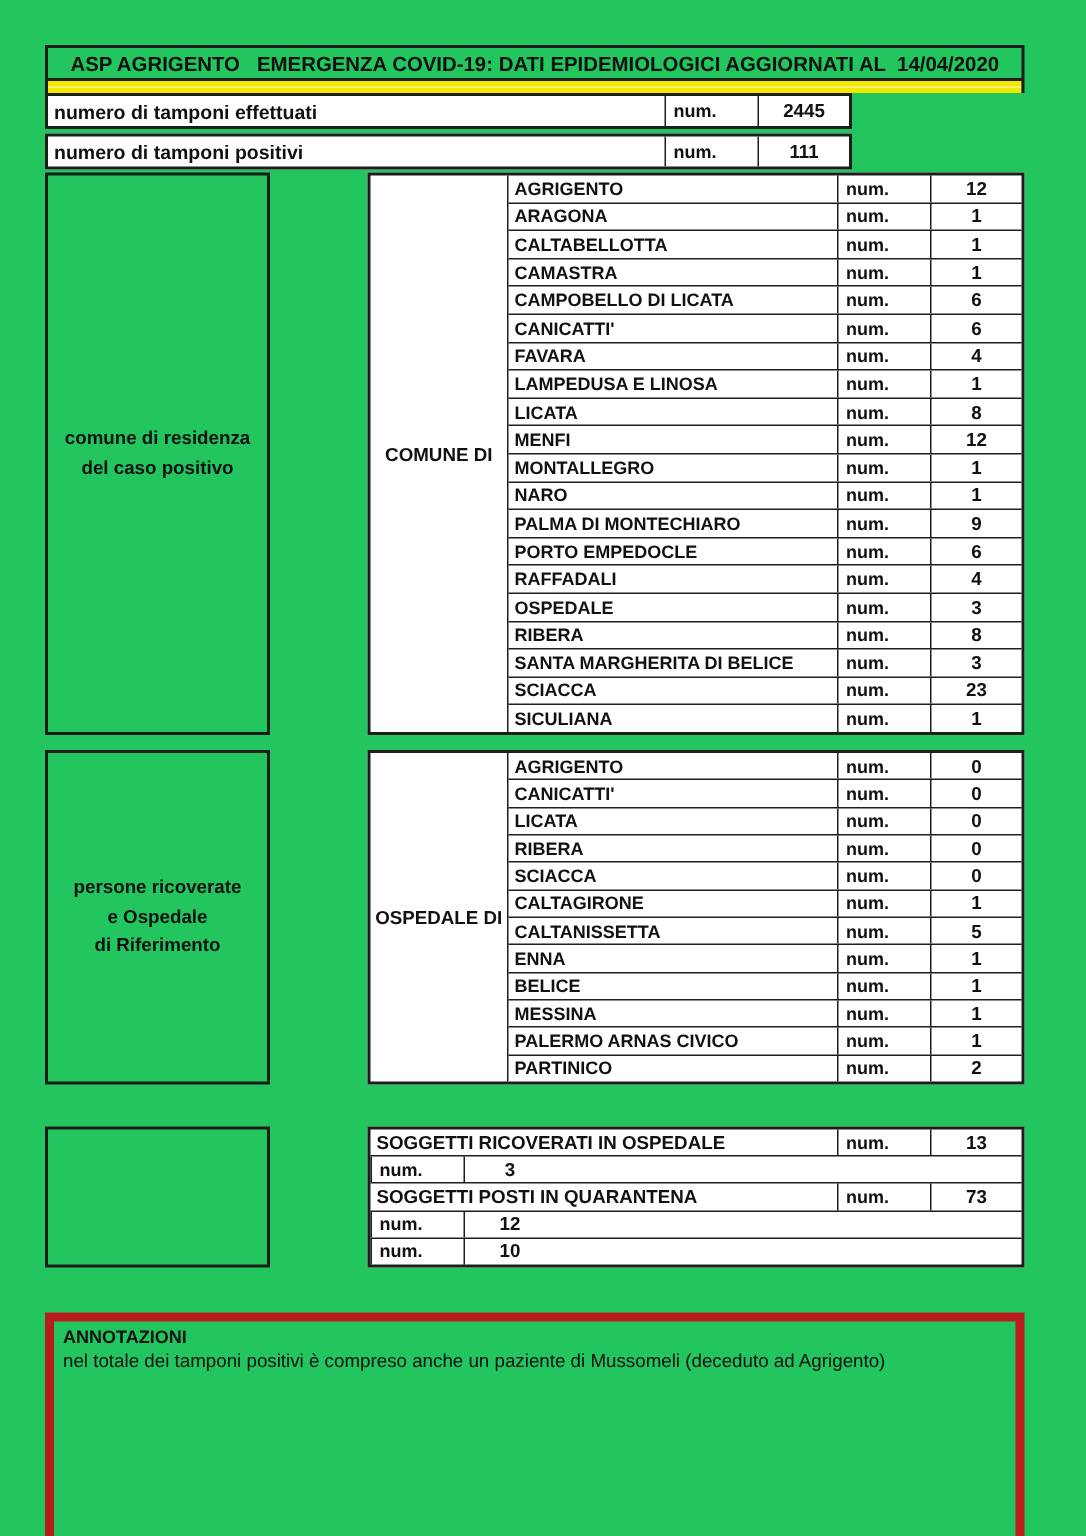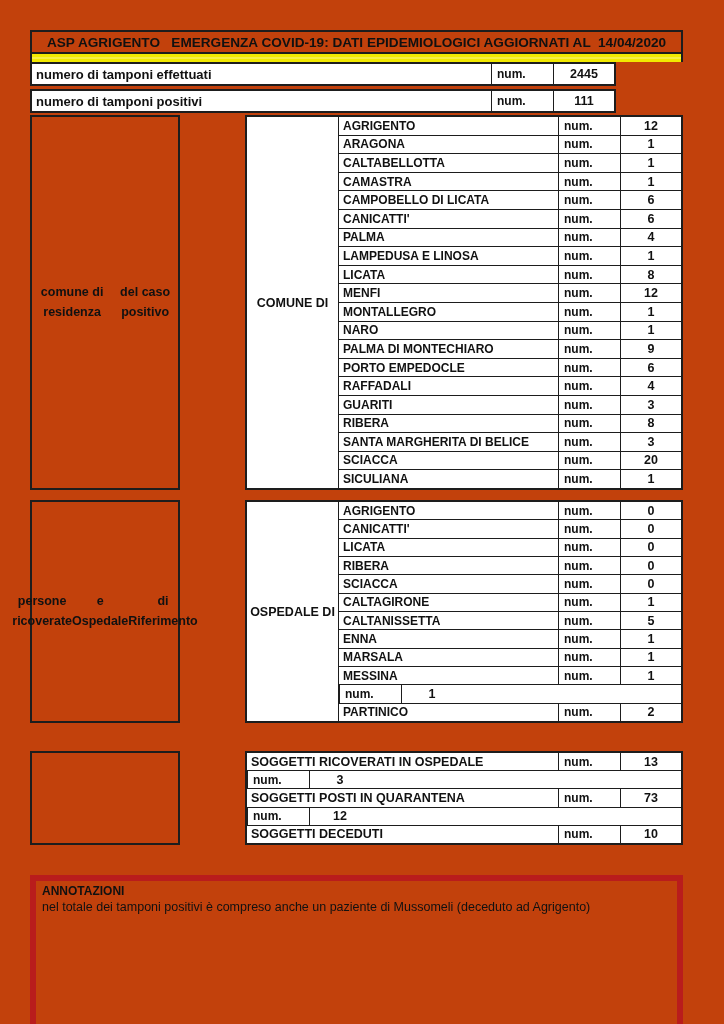--- a/index.html
+++ b/index.html
@@ -1,21 +1,21 @@
 <!DOCTYPE html>
 <html><head>
 <meta charset="utf-8">
 <style>
   * { box-sizing: border-box; margin: 0; padding: 0; }
   html, body { background: #ffffff; }
   .page {
     position: relative;
     width: 724px;
     height: 1024px;
-    background: #c2410c;
+    background: #22c55e;
     font-family: "Liberation Sans", sans-serif;
     color: #111111;
     overflow: hidden;
   }
   .abs { position: absolute; }
 
   
   .hdr-title {
     left: 30px; top: 30px; width: 653px; height: 24px;
     border: 2px solid #1d1d1d;
@@ -23,36 +23,36 @@
     font-size: 13.6px; font-weight: bold; white-space: pre;
   }
   .yellow-bar {
     left: 30px; top: 54px; width: 653px; height: 8px;
     border-left: 2px solid #1d1d1d; border-right: 2px solid #1d1d1d;
     background: linear-gradient(180deg, #f2e900 0%, #f2e900 40%, #fbf7bb 50%, #f2e900 60%, #f2e900 100%);
   }
 
   
   .srow {
-    left: 30px; width: 586px; height: 24px;
+    left: 30px; width: 538px; height: 24px;
     border: 2px solid #1d1d1d;
     display: flex; align-items: stretch;
     background: #ffffff;
   }
   .cell { display: flex; align-items: center; }
   .c-label { flex: 1; padding-left: 4px; font-size: 13px; font-weight: bold; }
   .c-unit  { width: 62px; border-left: 1.5px solid #1d1d1d; padding-left: 5px; font-size: 12px; font-weight: bold; }
   .c-value { width: 61px; border-left: 1.5px solid #1d1d1d; justify-content: center; font-size: 12.5px; font-weight: bold; }
 
   
   .section { left: 0; width: 724px; }
   .side-box {
     position: absolute; left: 30px; top: 0; width: 150px; height: 100%;
     border: 2px solid #1d1d1d;
-    display: flex; flex-direction: row; align-items: center; justify-content: center;
+    display: flex; flex-direction: column; align-items: center; justify-content: center;
     font-size: 12.5px; font-weight: bold; line-height: 1.55; text-align: center;
   }
   .dtable {
     position: absolute; left: 245px; top: 0; width: 438px; height: 100%;
     border: 2px solid #1d1d1d;
     display: flex; align-items: stretch; background: #ffffff;
   }
   .group-cell {
     width: 92px; border-right: 1.5px solid #1d1d1d;
     display: flex; align-items: center; justify-content: center;
@@ -131,21 +131,21 @@
             <div class="cell c-value">6</div>
           </div>
 
           <div class="trow">
             <div class="cell c-name">CANICATTI'</div>
             <div class="cell c-unit">num.</div>
             <div class="cell c-value">6</div>
           </div>
 
           <div class="trow">
-            <div class="cell c-name">PALMA</div>
+            <div class="cell c-name">FAVARA</div>
             <div class="cell c-unit">num.</div>
             <div class="cell c-value">4</div>
           </div>
 
           <div class="trow">
             <div class="cell c-name">LAMPEDUSA E LINOSA</div>
             <div class="cell c-unit">num.</div>
             <div class="cell c-value">1</div>
           </div>
 
@@ -185,41 +185,41 @@
             <div class="cell c-value">6</div>
           </div>
 
           <div class="trow">
             <div class="cell c-name">RAFFADALI</div>
             <div class="cell c-unit">num.</div>
             <div class="cell c-value">4</div>
           </div>
 
           <div class="trow">
-            <div class="cell c-name">GUARITI</div>
+            <div class="cell c-name">OSPEDALE</div>
             <div class="cell c-unit">num.</div>
             <div class="cell c-value">3</div>
           </div>
 
           <div class="trow">
             <div class="cell c-name">RIBERA</div>
             <div class="cell c-unit">num.</div>
             <div class="cell c-value">8</div>
           </div>
 
           <div class="trow">
             <div class="cell c-name">SANTA MARGHERITA DI BELICE</div>
             <div class="cell c-unit">num.</div>
             <div class="cell c-value">3</div>
           </div>
 
           <div class="trow">
             <div class="cell c-name">SCIACCA</div>
             <div class="cell c-unit">num.</div>
-            <div class="cell c-value">20</div>
+            <div class="cell c-value">23</div>
           </div>
 
           <div class="trow">
             <div class="cell c-name">SICULIANA</div>
             <div class="cell c-unit">num.</div>
             <div class="cell c-value">1</div>
           </div>
         </div>
     </div>
   </div>
@@ -279,32 +279,33 @@
             <div class="cell c-value">5</div>
           </div>
 
           <div class="trow">
             <div class="cell c-name">ENNA</div>
             <div class="cell c-unit">num.</div>
             <div class="cell c-value">1</div>
           </div>
 
           <div class="trow">
-            <div class="cell c-name">MARSALA</div>
+            <div class="cell c-name">BELICE</div>
             <div class="cell c-unit">num.</div>
             <div class="cell c-value">1</div>
           </div>
 
           <div class="trow">
             <div class="cell c-name">MESSINA</div>
             <div class="cell c-unit">num.</div>
             <div class="cell c-value">1</div>
           </div>
 
           <div class="trow">
+            <div class="cell c-name">PALERMO ARNAS CIVICO</div>
             <div class="cell c-unit">num.</div>
             <div class="cell c-value">1</div>
           </div>
 
           <div class="trow">
             <div class="cell c-name">PARTINICO</div>
             <div class="cell c-unit">num.</div>
             <div class="cell c-value">2</div>
           </div>
         </div>
@@ -332,21 +333,20 @@
             <div class="cell c-unit">num.</div>
             <div class="cell c-value">73</div>
           </div>
 
           <div class="trow">
             <div class="cell c-unit">num.</div>
             <div class="cell c-value">12</div>
           </div>
 
           <div class="trow">
-            <div class="cell c-name" style="font-size:12.5px">SOGGETTI DECEDUTI</div>
             <div class="cell c-unit">num.</div>
             <div class="cell c-value">10</div>
           </div>
         </div>
     </div>
   </div>
 
   <div class="abs annot-box">
     <div class="annot-title">ANNOTAZIONI</div>
     <div class="annot-note">nel totale dei tamponi positivi è compreso anche un paziente di Mussomeli (deceduto ad Agrigento)</div>

